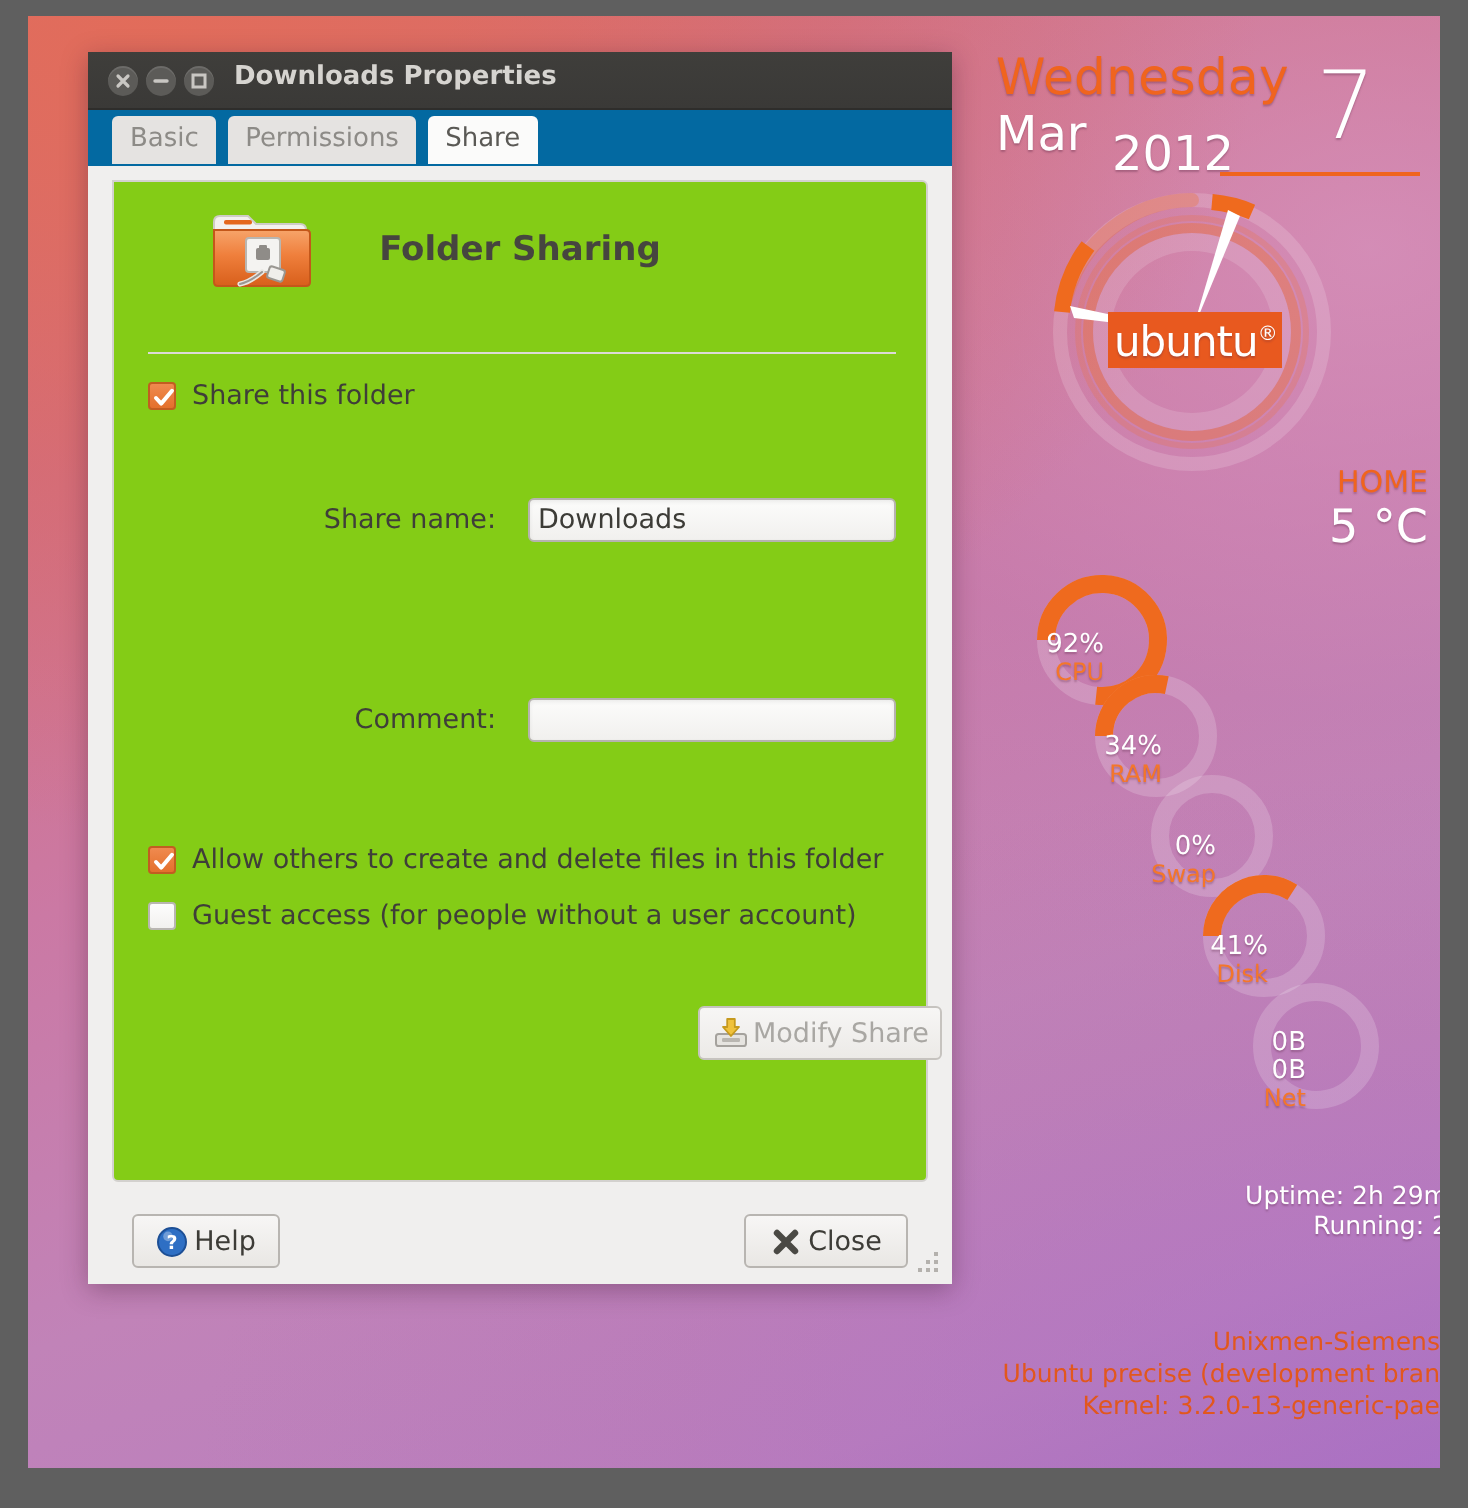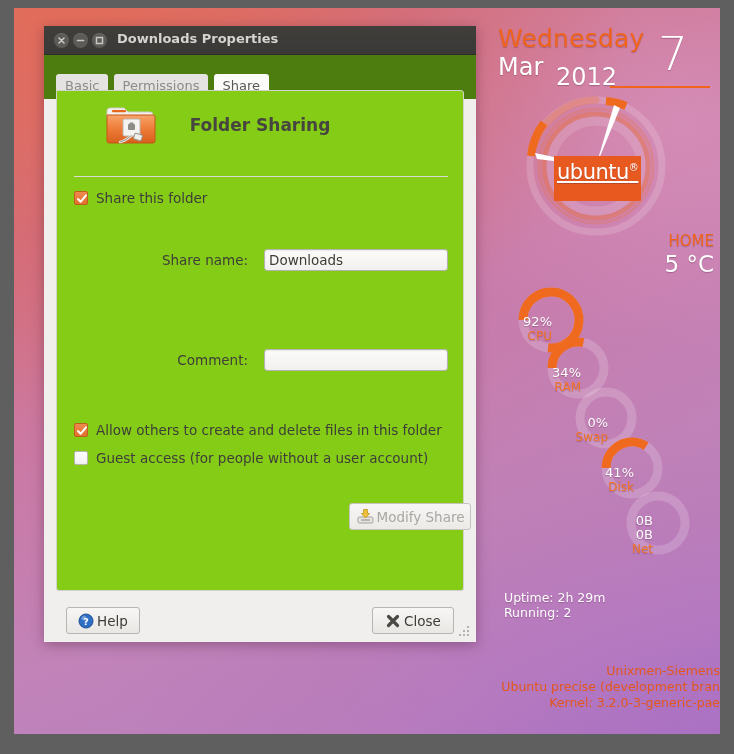--- a/index.html
+++ b/index.html
@@ -100,24 +100,23 @@
   }
   #conky-clock svg { display: block; }
   #ubuntu-logo {
     position: absolute;
     left: 46px;
     top: 62px;
     background: #e8591f;
     color: #ffffff;
     font-size: 21px;
     line-height: 21px;
-    padding: 1px 3px 18px 3px;
+    padding: 1px 3px 2px 3px;
     letter-spacing: -.5px;
     font-family: "DejaVu Sans", "Liberation Sans", sans-serif;
-    text-decoration: underline;
   }
   #ubuntu-logo sup { font-size: 10px; vertical-align: super; }
 
   #conky-home {
     left: 590px;
     top: 224px;
     width: 110px;
     text-align: right;
   }
   #home-label { color: #f0641e; font-size: 15px; display: block; }
@@ -145,21 +144,21 @@
   }
 
   #conky-sys {
     left: 490px;
     top: 582px;
     width: 220px;
     font-size: 12.5px;
     line-height: 15px;
     color: #ffffff;
   }
-  #conky-sys div { white-space: nowrap; }
+  #conky-sys div { white-space: nowrap; text-align: right; }
 
   #conky-host {
     left: 450px;
     top: 655px;
     width: 256px;
     text-align: right;
     color: #e2571d;
     font-size: 12.5px;
     line-height: 16px;
     text-shadow: none;
@@ -204,23 +203,23 @@
     top: 5px;
     color: #d6d4d0;
     font-size: 13px;
     font-weight: bold;
   }
 
   
   #tabbar {
     position: relative;
     height: 26px;
-    background: #4d7c0f;
+    background: #0369a1;
     padding-left: 12px;
-    padding-top: 18px;
+    padding-top: 2px;
     box-sizing: content-box;
   }
   .tab {
     display: inline-block;
     padding: 4px 9px 5px 9px;
     font-size: 13px;
     color: #8d8b87;
     background: #e5e3e1;
     border-radius: 3px 3px 0 0;
     margin-right: 1px;
@@ -443,21 +442,21 @@
     </div>
 
     <div class="conky" id="conky-sys">
       <div>Uptime: 2h 29m</div>
       <div>Running: 2</div>
     </div>
 
     <div class="conky" id="conky-host">
       <div>Unixmen-Siemens</div>
       <div>Ubuntu precise (development bran</div>
-      <div>Kernel: 3.2.0-3-generic-pae</div>
+      <div>Kernel: 3.2.0-13-generic-pae</div>
     </div>
 
     <div id="dialog">
 
       <div id="titlebar">
         <div class="winbtn" id="btn-close">
           <svg width="15" height="15" viewBox="0 0 15 15">
             <path d="M5 5 L10 10 M10 5 L5 10" stroke="#c9c7c3" stroke-width="1.6" stroke-linecap="round"></path>
           </svg>
         </div>

